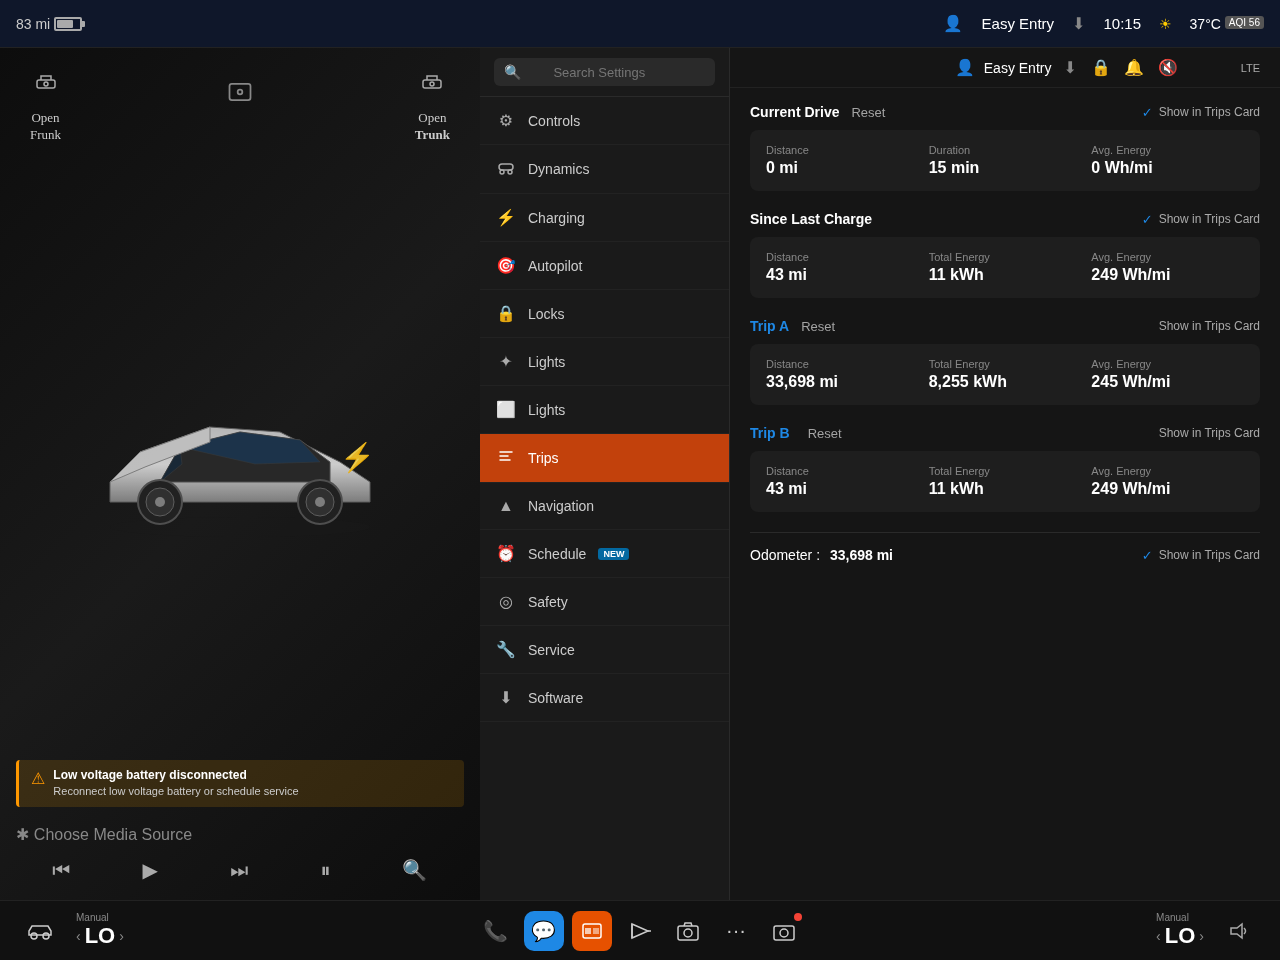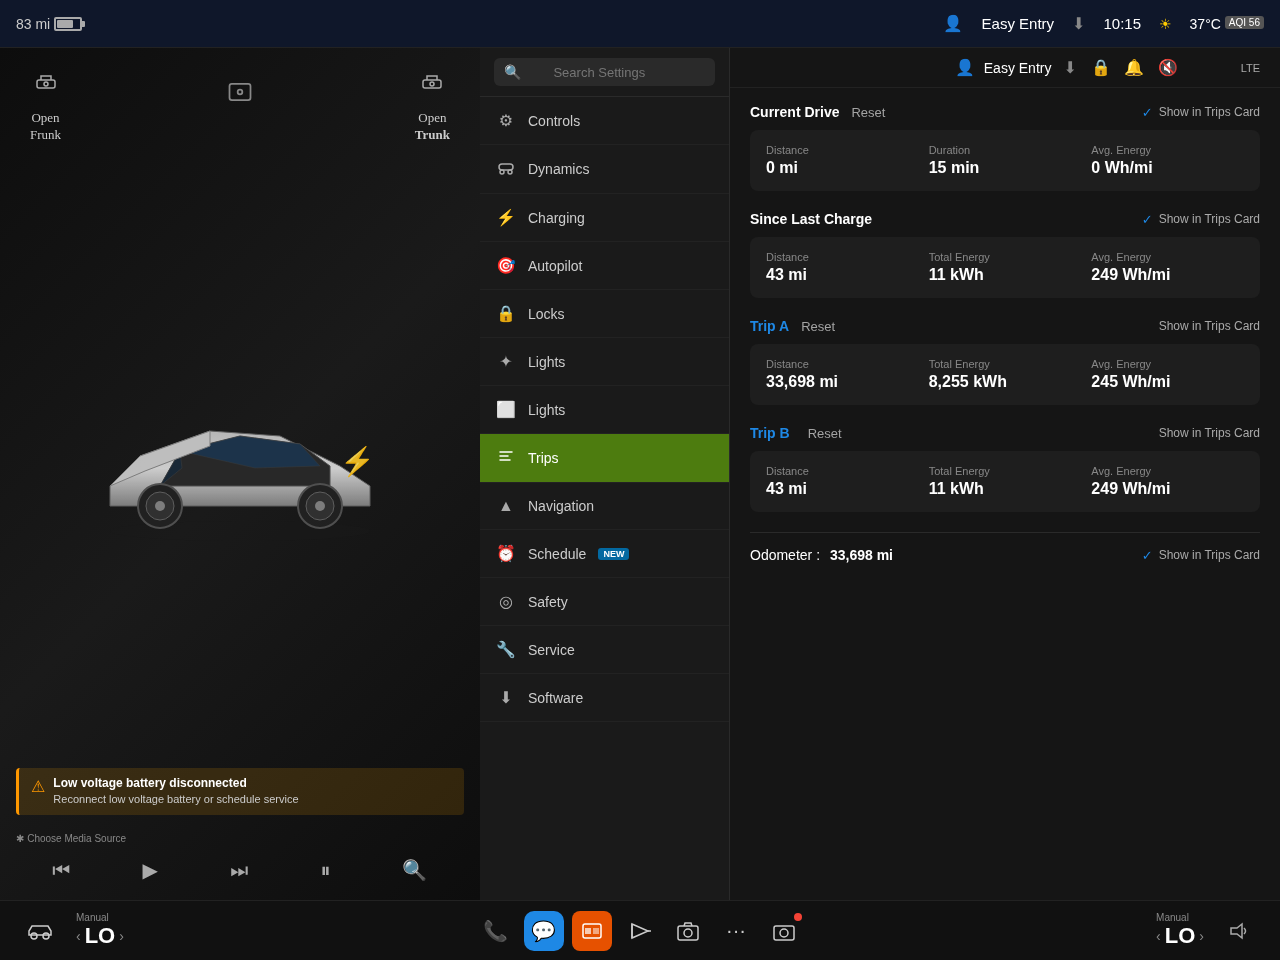--- a/index.html
+++ b/index.html
@@ -169,21 +169,21 @@
     .warning-title { font-size: 12px; color: #fff; font-weight: 600; margin-bottom: 2px; }
 
     
     .media-player {
       padding: 8px 16px;
       display: flex;
       flex-direction: column;
       gap: 4px;
     }
     .media-source {
-      font-size: 10px;
+      font-size: 16px;
       color: #888;
       display: flex;
       align-items: center;
       gap: 6px;
     }
     .media-controls {
       display: flex;
       align-items: center;
       justify-content: space-around;
       padding: 6px 0;
@@ -231,21 +231,21 @@
     .menu-item {
       display: flex;
       align-items: center;
       gap: 12px;
       padding: 14px 16px;
       cursor: pointer;
       border-bottom: 1px solid #222;
       font-size: 14px;
       color: #ccc;
     }
-    .menu-item.active { background: #4d7c0f; color: #fff; }
+    .menu-item.active { background: #c2410c; color: #fff; }
     .menu-icon { font-size: 16px; color: #aaa; width: 20px; text-align: center; }
     .new-badge {
       background: #0369a1;
       color: #fff;
       font-size: 9px;
       padding: 1px 5px;
       border-radius: 3px;
       font-weight: 600;
     }
 

